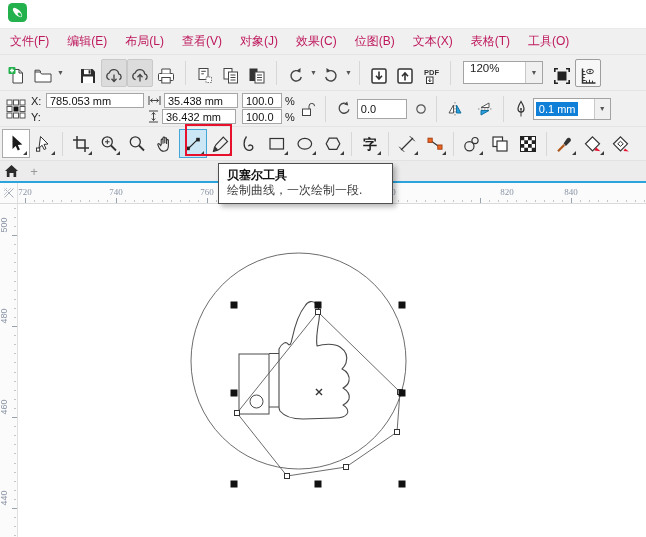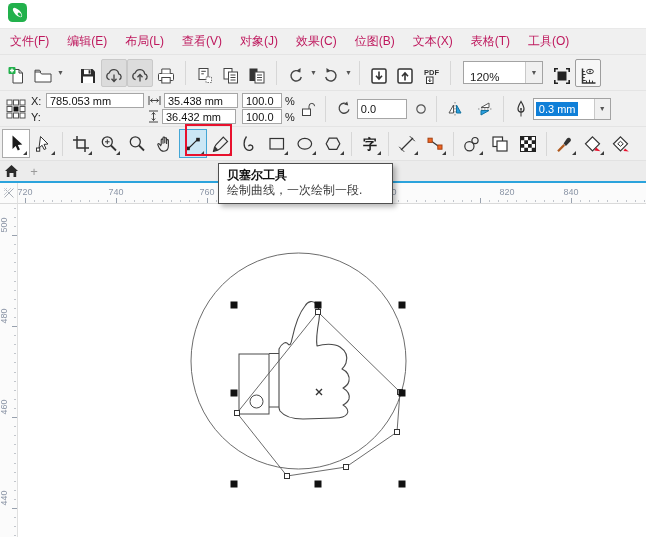--- a/index.html
+++ b/index.html
@@ -15,21 +15,21 @@
   .menubar{height:25px;background:#f0f0f0;display:flex;align-items:center;padding-left:1px;border-top:1px solid #e9e9e9;}
   .menu-item{font-size:12px;color:#be185d;padding:15px 9px;cursor:default;white-space:nowrap;}
   
   .bar{background:#f0f0f0;display:flex;align-items:center;border-top:1px solid #e4e4e4;}
   .toolbar{height:35px;padding-left:4px;}
   .tb-btn{width:24px;height:26px;display:flex;align-items:flex-end;justify-content:center;border:1px solid transparent;border-radius:2px;flex:0 0 auto;}
   .tb-btn.pressed{background:#dcdcdc;border-color:#c9c9c9;}
   .tb-btn.bordered{background:#f7f7f7;border-color:#9d9d9d;}
   .tb-sep{width:1px;height:24px;background:#d7d7d7;margin:0 6px;flex:0 0 auto;}
   .dd-arrow{width:9px;font-size:7px;color:#555;display:flex;align-items:center;justify-content:center;flex:0 0 auto;}
-  .combo{display:flex;align-items:flex-end;border:1px solid #a3a3a3;background:#fff;height:21px;flex:0 0 auto;}
+  .combo{display:flex;align-items:flex-start;border:1px solid #a3a3a3;background:#fff;height:21px;flex:0 0 auto;}
   .combo .combo-text{font-size:11.5px;color:#1c1c1c;padding:0 6px;flex:1;}
   .combo .combo-btn{width:16px;height:100%;background:#f0f0f0;border-left:1px solid #c9c9c9;display:flex;align-items:center;justify-content:center;font-size:7px;color:#555;}
   
   .propbar{height:35px;padding-left:5px;gap:4px;}
   .pb-stack{display:flex;flex-direction:column;gap:1px;justify-content:center;}
   .pb-row{display:flex;align-items:center;gap:3px;height:15px;}
   .pb-label{font-size:11px;color:#222;width:12px;}
   .pb-input{font-family:"Liberation Sans",sans-serif;font-size:11px;color:#111;border:1px solid #a6a6a6;height:13px;padding:0 3px;background:#fff;}
   .pb-sep{width:1px;height:26px;background:#d7d7d7;margin:0 5px;flex:0 0 auto;}
   .pb-icon{display:flex;align-items:center;justify-content:center;flex:0 0 auto;}
@@ -42,21 +42,21 @@
   .tool{width:26px;height:27px;display:flex;align-items:center;justify-content:center;position:relative;border:1px solid transparent;flex:0 0 auto;}
   .tool.pressed{background:#fff;border-color:#ababab;}
   .tool.hl{background:#cbe7f5;border-color:#43a6d6;}
   .tool.flyout:after{content:"";position:absolute;right:2px;bottom:2px;border-left:4px solid transparent;border-bottom:4px solid #3c3c3c;}
   
   .tabbar{height:20px;background:#ececec;display:flex;align-items:stretch;border-bottom:2px solid #2ba3dc;border-top:1px solid #e2e2e2;}
   .home-btn{width:22px;display:flex;align-items:center;justify-content:center;}
   .tab{background:#cde9fb;display:flex;align-items:center;padding:0 12px;font-size:12px;color:#1c1c1c;white-space:nowrap;}
   .newtab{width:24px;display:flex;align-items:center;justify-content:center;color:#9a9a9a;font-size:13px;}
   
-  .ruler-row{height:21px;display:flex;background:#fbfbfb;}
+  .ruler-row{height:21px;display:flex;background:#fbfbfb;font-family:Liberation Serif, serif;}
   .ruler-corner{width:17px;border-right:1px solid #e0e0e0;border-bottom:1px solid #dadada;display:flex;align-items:center;justify-content:center;}
   .hruler{position:relative;flex:1;border-bottom:1px solid #dadada;overflow:hidden;}
   .h-major{position:absolute;bottom:0;width:1px;height:5px;background:#98a1ae;}
   .h-minor{position:absolute;bottom:1px;width:1px;height:2px;background:#c2c6cc;}
   .h-label{position:absolute;bottom:6px;font-size:9px;color:#8b95a6;transform:translateX(-50%);}
   .main{display:flex;height:340px;position:relative;}
   .vruler{width:17px;background:#fbfbfb;border-right:1px solid #e0e0e0;position:relative;overflow:hidden;flex:0 0 auto;}
   .v-major{position:absolute;right:0;height:1px;width:5px;background:#98a1ae;}
   .v-minor{position:absolute;right:1px;height:1px;width:2px;background:#c2c6cc;}
   .v-label{position:absolute;width:30px;text-align:center;font-size:9px;color:#8b95a6;transform:rotate(-90deg);left:-11px;}
@@ -305,21 +305,21 @@
   </span>
   <div class="pb-sep"></div>
   <span class="pb-icon">
     <svg width="16" height="18" viewBox="0 0 16 18">
         <path d="M8 1.5c1.8 2.9 3 5.6 3 7.6a3 3 0 1 1-6 0c0-2 1.2-4.7 3-7.6z" fill="none" stroke="#333" stroke-width="1.2"></path>
         <circle cx="8" cy="9" r="1" fill="#333"></circle>
         <path d="M8 10v6.5" stroke="#333"></path>
       </svg>
   </span>
   <div class="outline-combo">
-    <span class="sel">0.3 mm</span>
+    <span class="sel">0.1 mm</span>
     <span class="combo-btn">▼</span>
   </div>
 </div>
 
 <div class="bar toolbox">
     <div class="tool pressed flyout">
       <svg width="20" height="20" viewBox="0 0 20 20">
         <path d="M6.5 1.5v13.4l3.2-3 2.1 4.6 2.1-1-2.1-4.6 4.5-.4z" fill="#1a1a1a"></path>
       </svg>
     </div>

